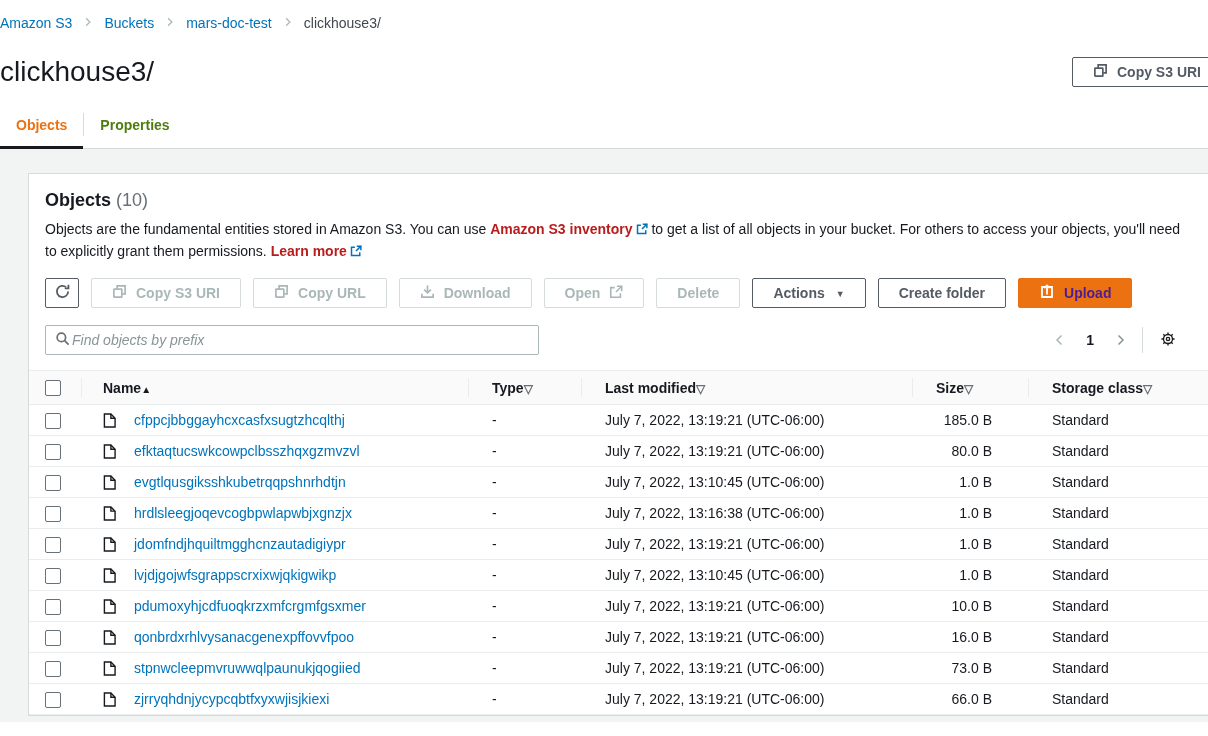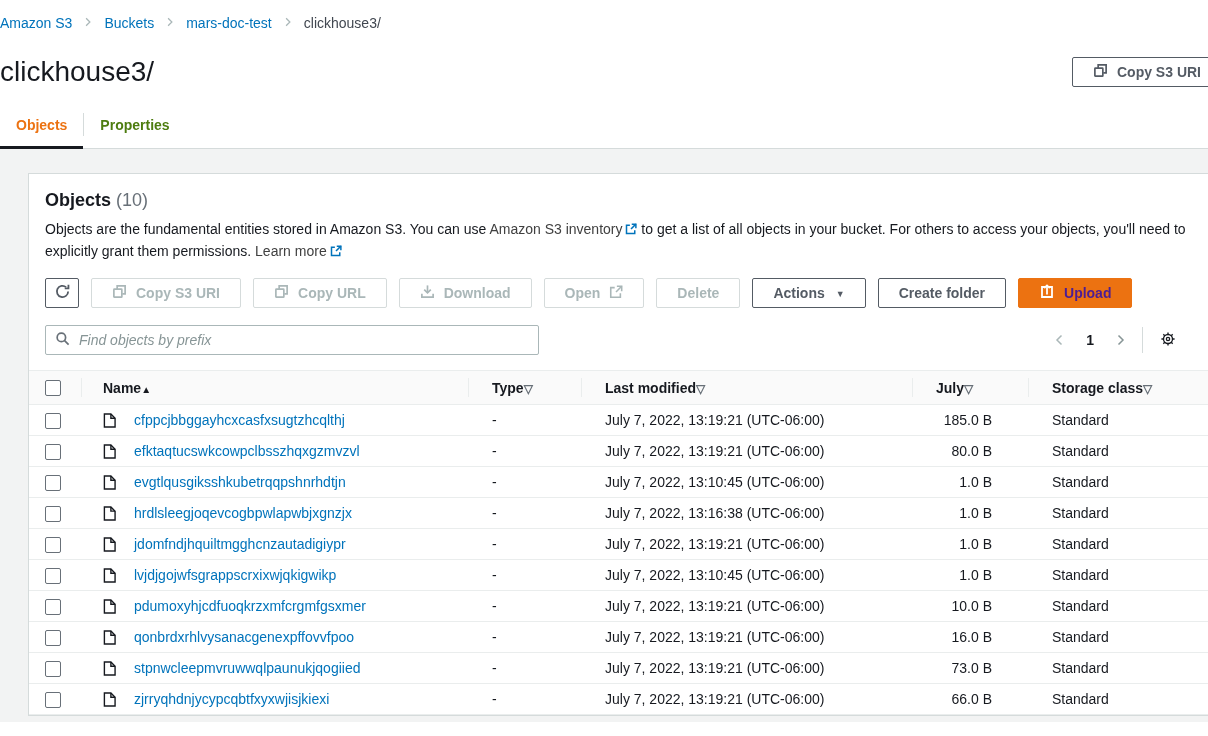--- a/index.html
+++ b/index.html
@@ -27,29 +27,29 @@
   .tab{padding:12px 16px 15px;font-weight:700;font-size:14px;color:#4d7c0f;position:relative;cursor:pointer}
   .tab.active{color:#ec7211}
   .tab.active::after{content:'';position:absolute;left:0;right:0;bottom:-1px;height:3px;background:#16191f}
   .tab-divider{width:1px;background:#d5dbdb;margin:8px 0 12px}
   
   .content{background:#f2f3f3;height:573px;box-sizing:border-box;padding:24px 16px 0 28px}
   .panel{background:#fff;border:1px solid #d5dbdb;width:1190px;box-sizing:border-box}
   .panel-head{padding:16px 16px 4px;font-size:18px;font-weight:700;color:#16191f}
   .panel-head .count{color:#687078;font-weight:400}
   .desc{padding:4px 16px 0;font-size:14px;color:#16191f;line-height:21px;max-width:1150px}
-  .desc a{color:#404040;font-weight:400}
+  .desc a{color:#b91c1c;font-weight:700}
   .ext-icon{display:inline-block;vertical-align:-1px;margin-left:3px}
   
   .toolbar{display:flex;align-items:center;gap:12px;padding:15px 16px 9px}
   .caret::after{content:"▼";font-size:9px;margin-left:2px;position:relative;top:-1px}
   
   .search-row{display:flex;align-items:center;padding:8px 16px 15px}
   .search-box{width:494px;height:30px;border:1px solid #aab7b8;border-radius:2px;display:flex;
-    align-items:center;padding:0 9px;gap:7px;background:#fff;box-sizing:border-box}
+    align-items:center;padding:0 9px;background:#fff;box-sizing:border-box}
   .search-box input{border:none;outline:none;flex:1;font-size:14px;font-family:"Liberation Sans",sans-serif;color:#16191f}
   .search-box input::placeholder{color:#879596;font-style:italic}
   .search-right{margin-left:auto;display:flex;align-items:center;gap:14px;padding-right:22px}
   .page-num{font-weight:700;font-size:14px;color:#16191f;padding:0 4px}
   .v-divider{width:1px;height:26px;background:#d5dbdb}
   .icon-btn{background:none;border:none;padding:2px;cursor:pointer;display:flex;align-items:center}
   
   .thead,.tr{display:grid;grid-template-columns:52px 387px 113px 331px 116px 1fr;align-items:center}
   .thead{height:33px;background:#fafafa;border-top:1px solid #eaeded;border-bottom:1px solid #eaeded;
     font-weight:700;font-size:14px;color:#16191f}
@@ -226,21 +226,21 @@
       </div>
       <div class="th">
         <span>Type</span>
         <span class="sort-down"></span>
       </div>
       <div class="th">
         <span>Last modified</span>
         <span class="sort-down"></span>
       </div>
       <div class="th">
-        <span>July</span>
+        <span>Size</span>
         <span class="sort-down"></span>
       </div>
       <div class="th th-storage">
         <span>Storage class</span>
         <span class="sort-down"></span>
       </div>
     </div>
 
     <div>
   <div class="tr">

